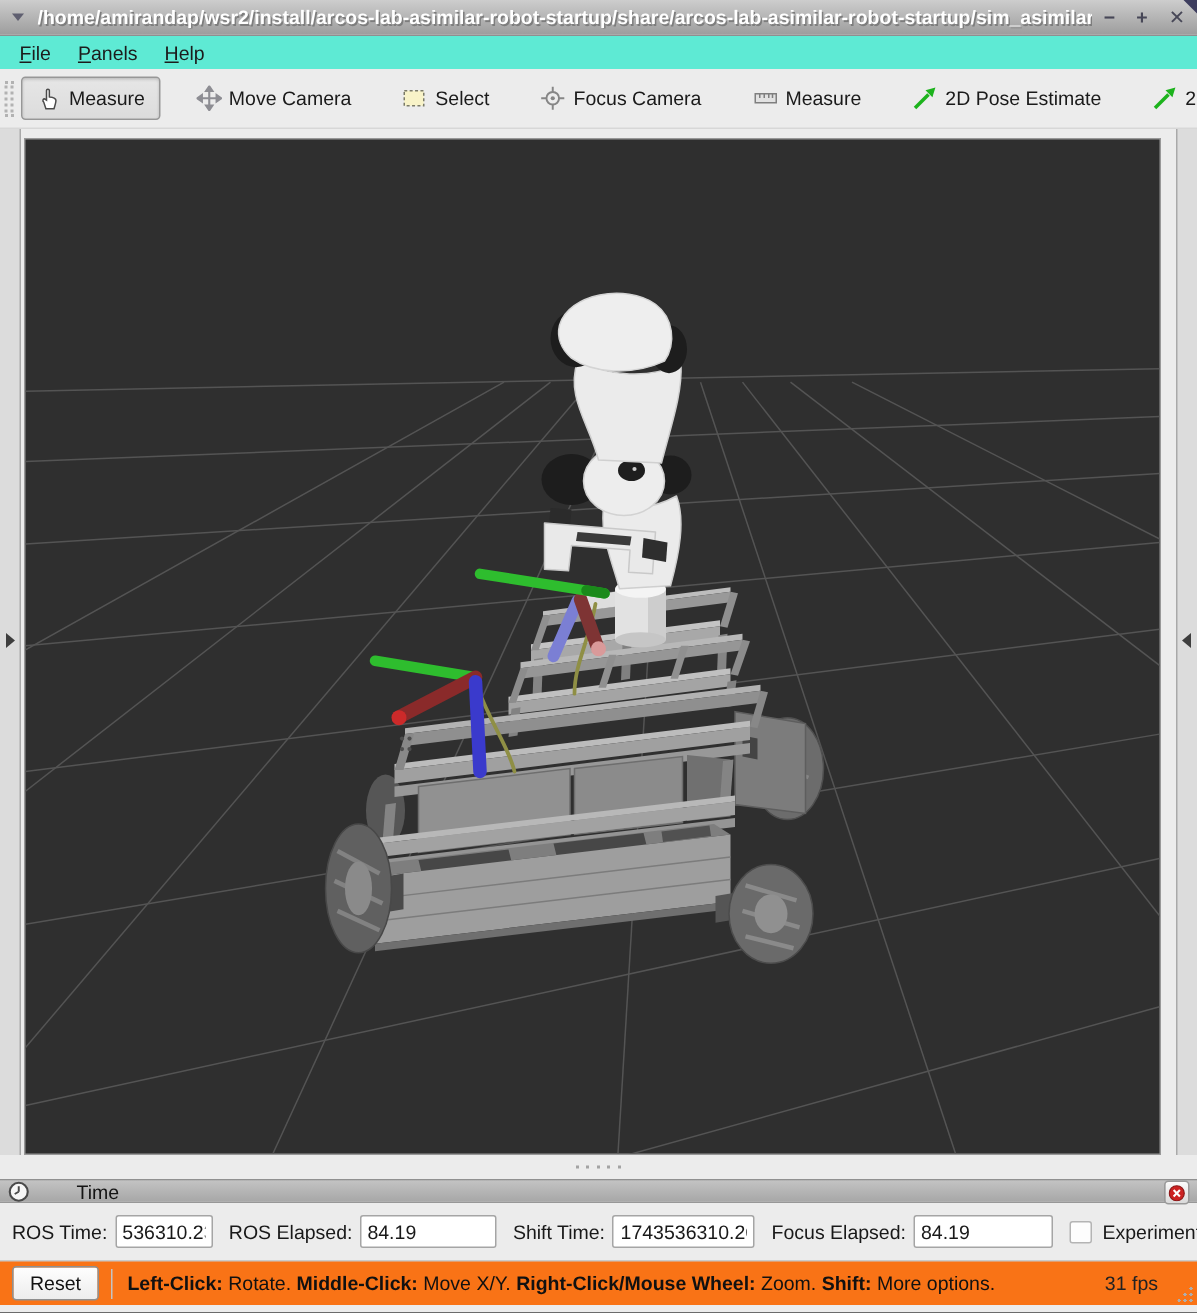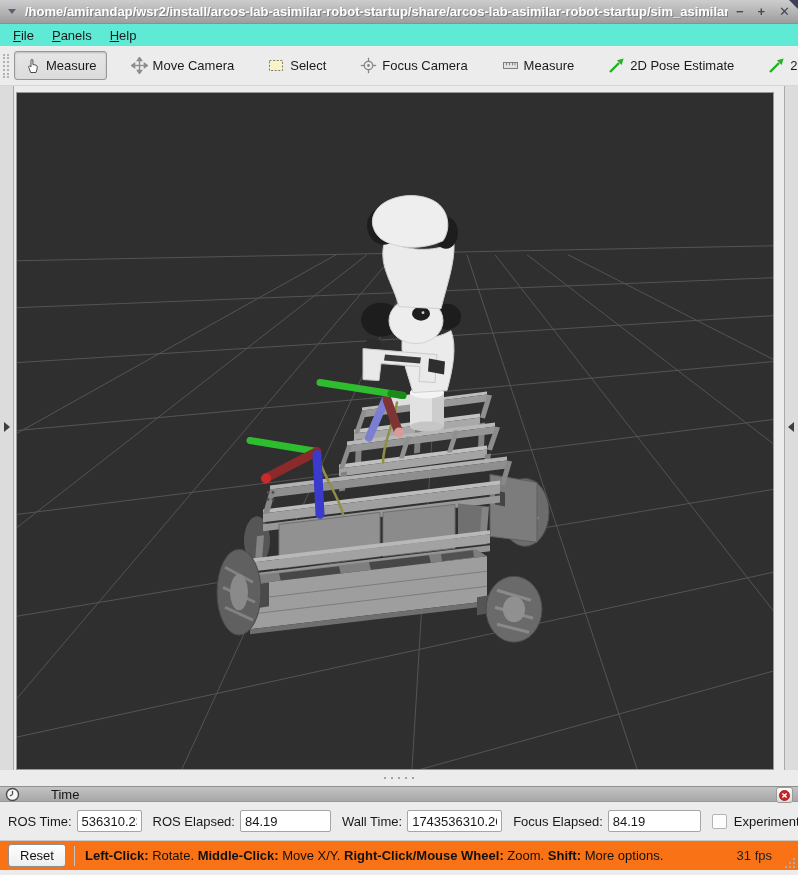--- a/index.html
+++ b/index.html
@@ -347,21 +347,21 @@
         <line x1="7.6" y1="3.4" x2="3.4" y2="7.6" stroke="#fff" stroke-width="1.4"></line>
       </svg>
     </span>
   </div>
 
   <div class="time-fields">
     <label>ROS Time:</label>
     <input type="text" class="w1" value="536310.23" style="">
     <label>ROS Elapsed:</label>
     <input type="text" class="w2" value="84.19" style="">
-    <label>Wall Time:</label>
+    <label>Shift Time:</label>
     <input type="text" class="w3" value="1743536310.26" style="">
     <label>Focus Elapsed:</label>
     <input type="text" class="w4" value="84.19" style="">
     <span class="exp-group">
       <input type="checkbox" style="">
       <span>Experimental</span>
     </span>
   </div>
 
   <div class="statusbar">

